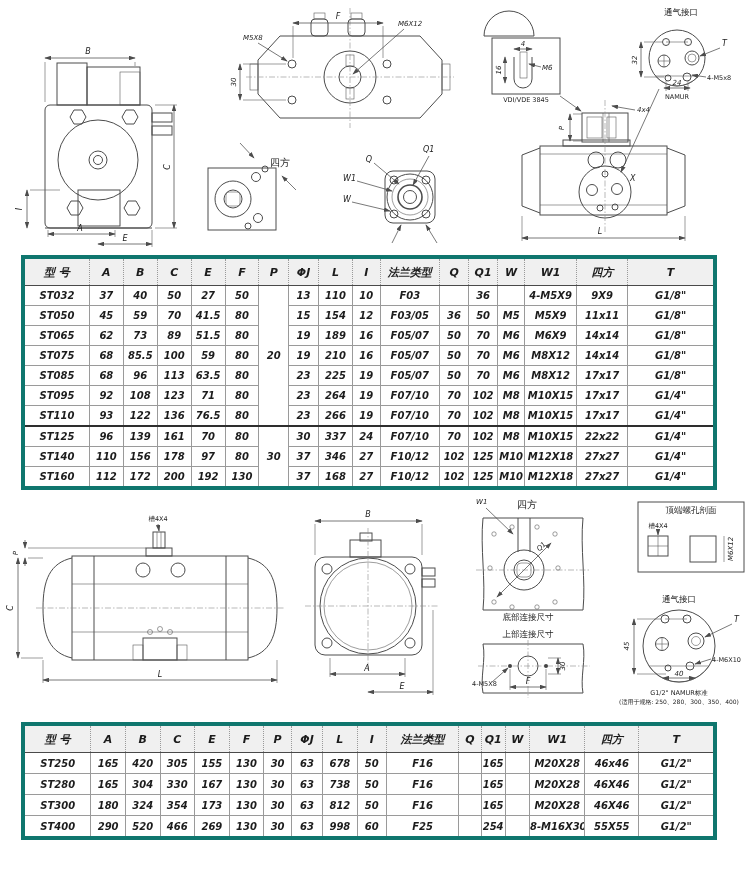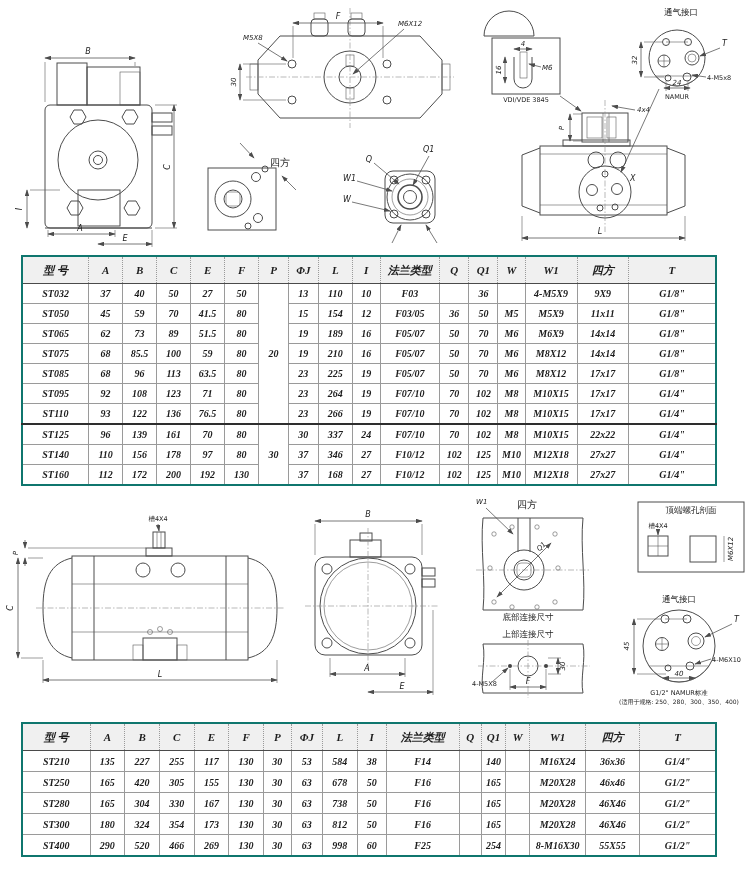--- a/index.html
+++ b/index.html
@@ -2,21 +2,21 @@
 <html><head>
 <meta charset="utf-8">
 <style>
   html,body{margin:0;padding:0;background:#fff;}
   body{width:750px;height:894px;position:relative;font-family:"DejaVu Sans",sans-serif;}
   .abs{position:absolute;}
   #top-drawings{left:0;top:0;width:750px;height:252px;}
   #mid-drawings{left:0;top:488px;width:750px;height:227px;}
   #table1-wrap{left:21px;top:255px;width:696px;}
   #table2-wrap{left:21px;top:722px;width:696px;}
-  table{width:100%;border-collapse:collapse;table-layout:fixed;border:2px solid #0f766e;background:#fff;font-family:Liberation Serif, serif;}
+  table{width:100%;border-collapse:collapse;table-layout:fixed;border:4px solid #0f766e;background:#fff;}
   th{background:#f0f0f0;border:1px dotted #9a9a9a;border-bottom:1.5px solid #4a4a4a;
      font-style:italic;font-weight:bold;font-size:11px;height:26px;color:#1c1c1c;padding:0;}
   td{border:1px solid #9a9a9a;font-style:italic;font-weight:bold;font-size:10px;text-align:center;
      height:19px;color:#1c1c1c;padding:0;overflow:hidden;white-space:nowrap;}
   #table2-wrap td{height:20px;}
   tr.secbreak td{border-top:2px solid #2e2e2e;text-align:center;}
   td.merged{vertical-align:middle;}
   
   .ln{fill:none;stroke:#4c4c4c;stroke-width:1;}
   .tk{fill:none;stroke:#4c4c4c;stroke-width:1.6;}
@@ -655,39 +655,20 @@
           <th>Q</th>
           <th>Q1</th>
           <th>W</th>
           <th>W1</th>
           <th>四方</th>
           <th>T</th>
         </tr>
       </thead>
       <tbody>
         <tr>
-          <td>ST210</td>
-          <td>135</td>
-          <td>227</td>
-          <td>255</td>
-          <td>117</td>
-          <td>130</td>
-          <td>30</td>
-          <td>53</td>
-          <td>584</td>
-          <td>38</td>
-          <td>F14</td>
-          <td></td>
-          <td>140</td>
-          <td></td>
-          <td>M16X24</td>
-          <td>36x36</td>
-          <td>G1/4"</td>
-        </tr>
-        <tr>
           <td>ST250</td>
           <td>165</td>
           <td>420</td>
           <td>305</td>
           <td>155</td>
           <td>130</td>
           <td>30</td>
           <td>63</td>
           <td>678</td>
           <td>50</td>

